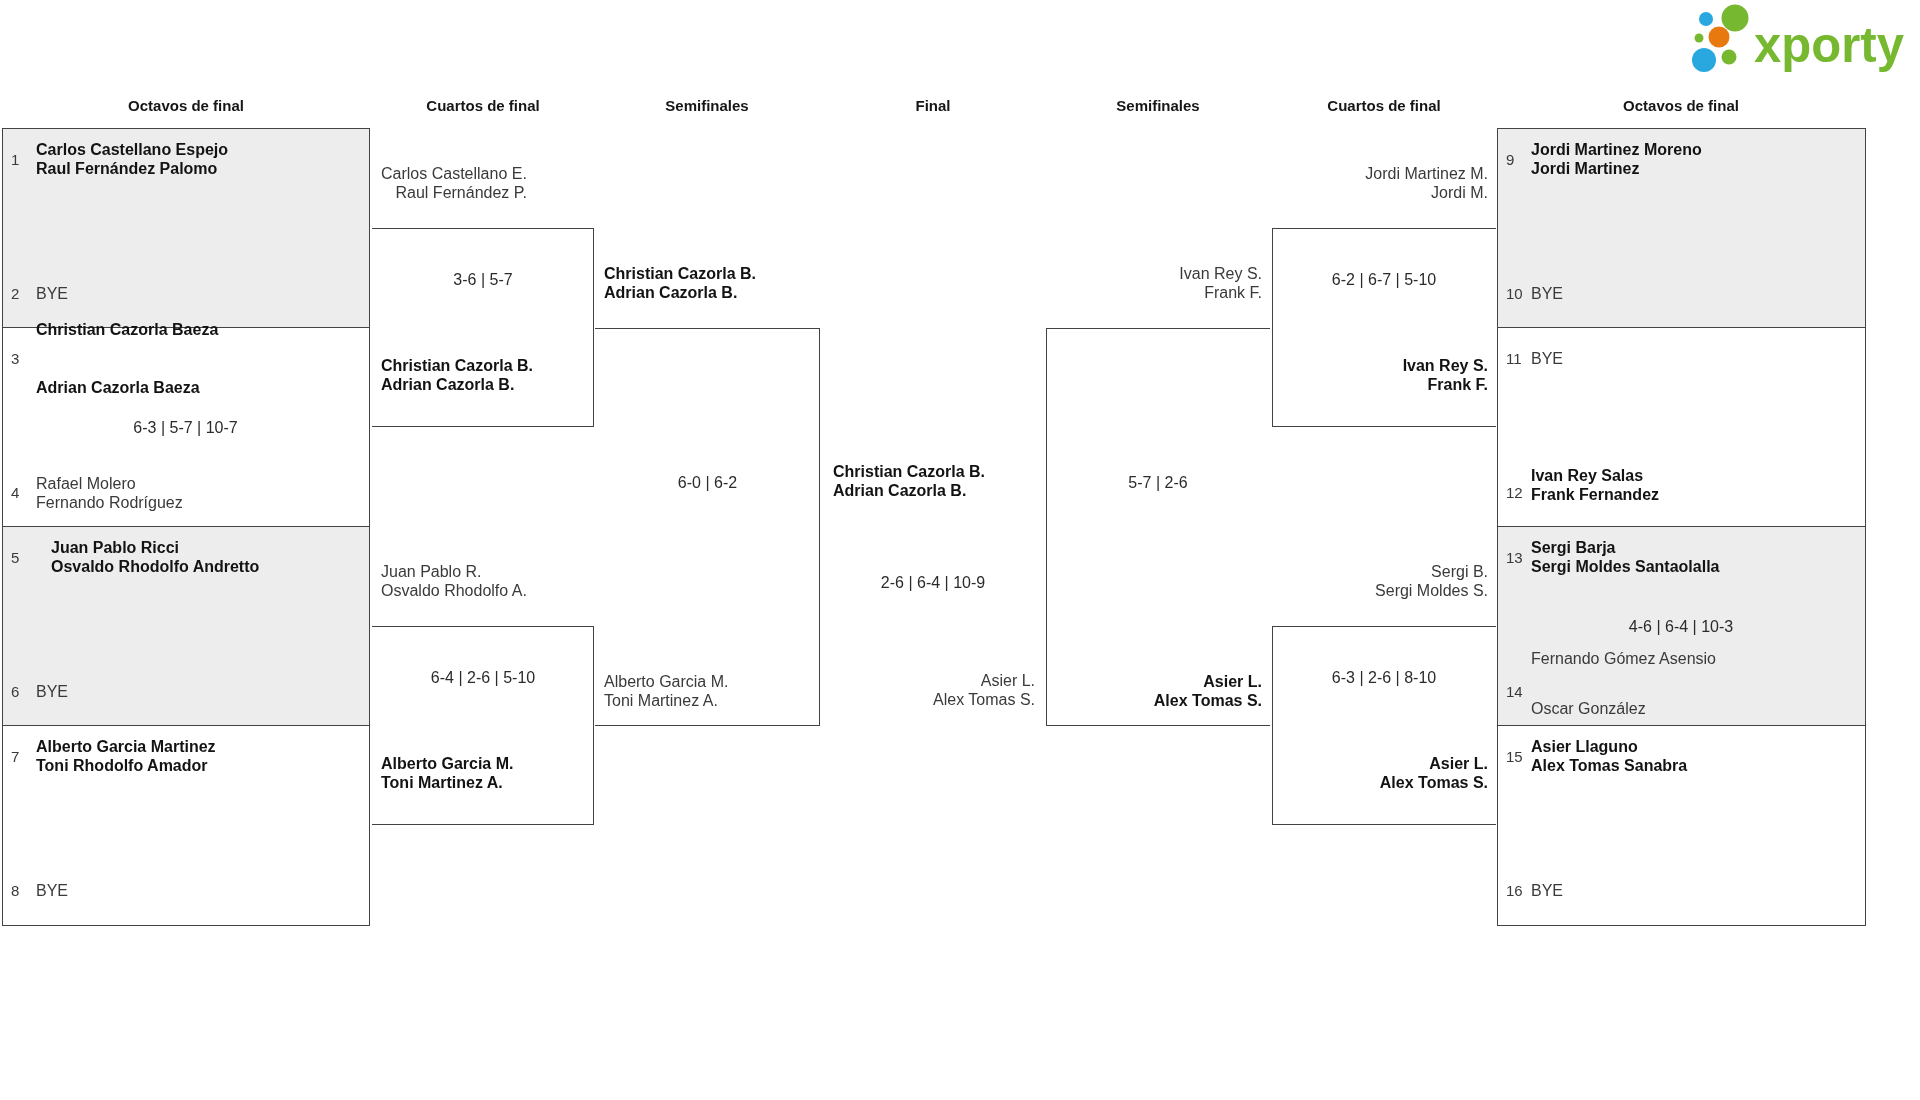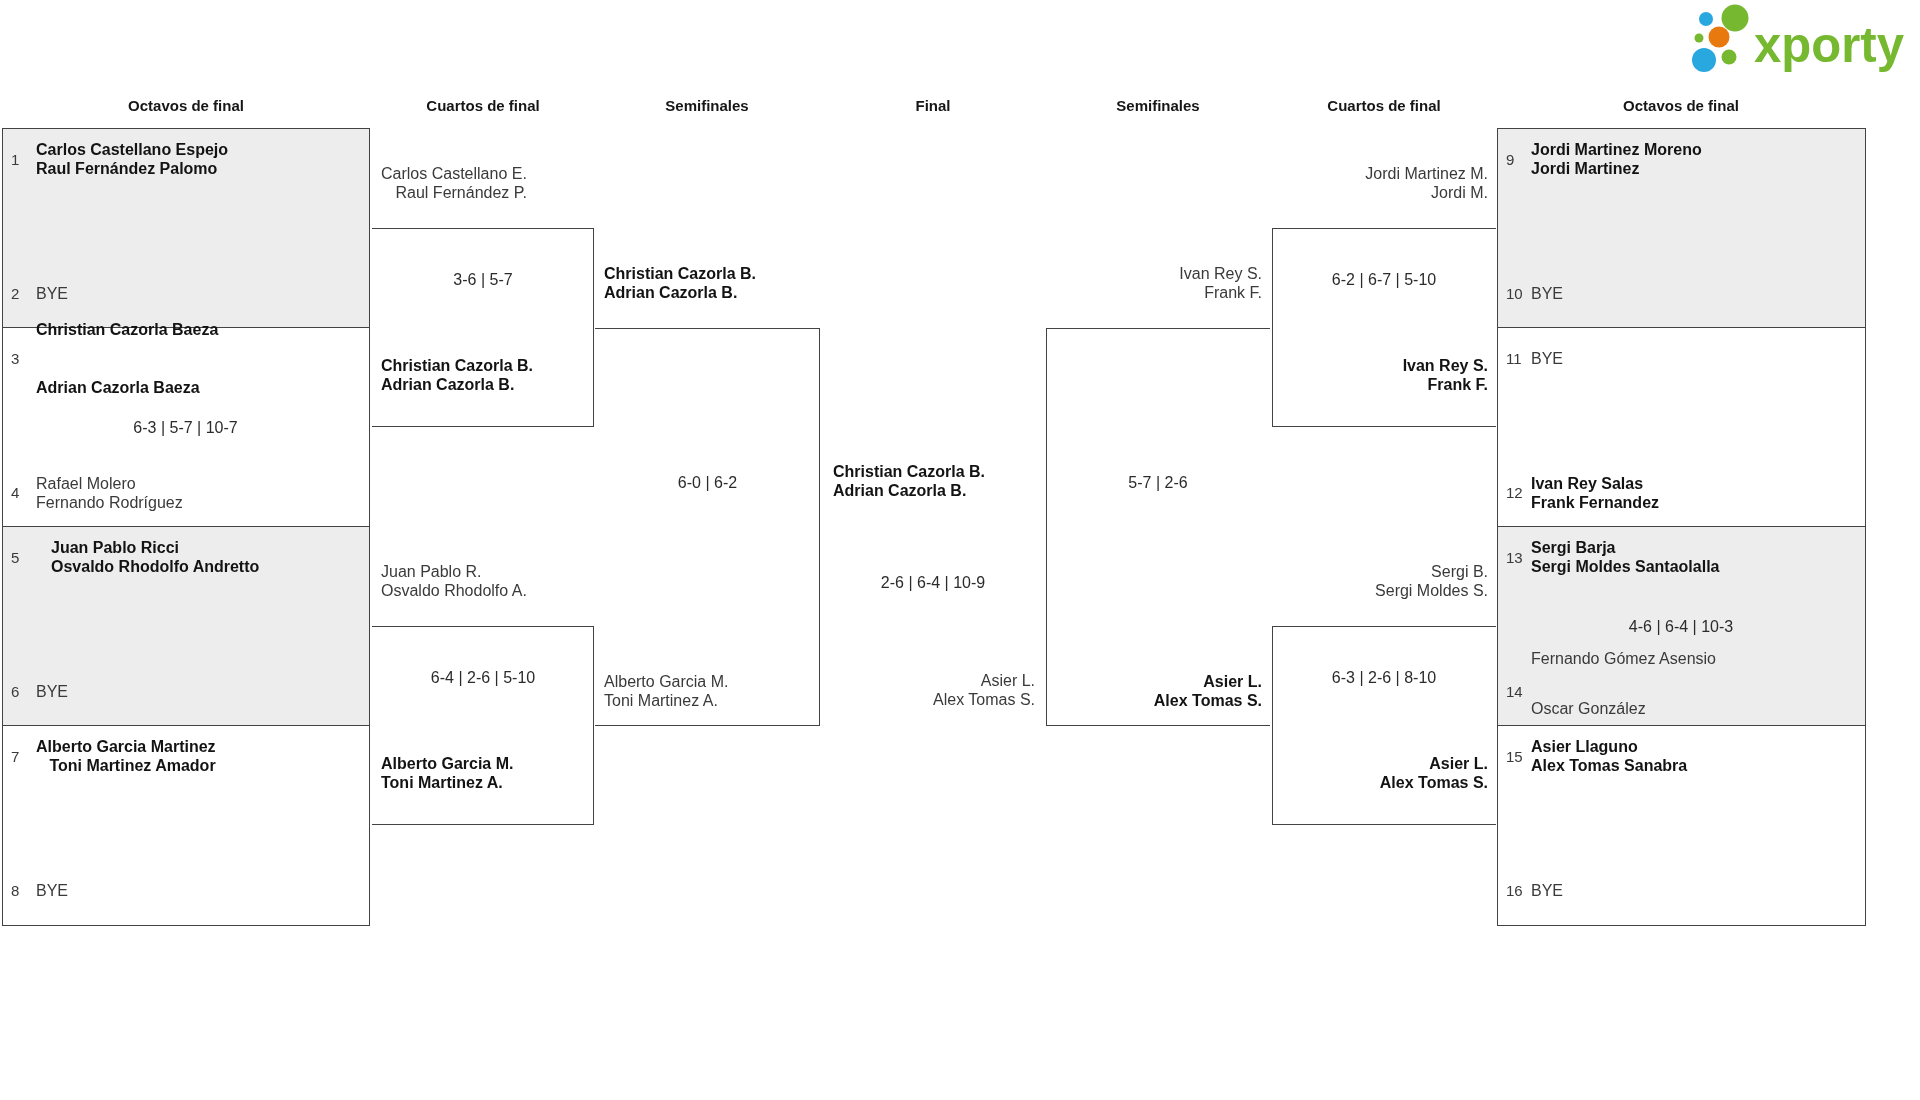--- a/index.html
+++ b/index.html
@@ -66,23 +66,23 @@
           <span class="names w">Juan Pablo Ricci</span>
           <span class="names w">Osvaldo Rhodolfo Andretto</span>
         </div>
         <div class="seed" style="left: 8px; bottom: 15px;">6</div>
         <div class="tblock" style="left: 33px; bottom: 15px;">
           <span class="names">BYE</span>
         </div>
       </div>
       <div class="box" style="left: 2px; top: 725px; width: 368px; height: 200.5px; background: rgb(255, 255, 255); border: 1.5px solid rgb(67, 67, 67);">
         <div class="seed" style="left: 8px; top: 11px;">7</div>
-        <div class="tblock" style="left: 33px; top: 11px; align-items: flex-end;">
+        <div class="tblock" style="left: 33px; top: 11px;">
           <span class="names w">Alberto Garcia Martinez</span>
-          <span class="names w">Toni Martinez Amador</span>
+          <span class="names w">Toni Rhodolfo Amador</span>
         </div>
         <div class="seed" style="left: 8px; bottom: 15px;">8</div>
         <div class="tblock" style="left: 33px; bottom: 15px;">
           <span class="names">BYE</span>
         </div>
       </div>
       <div class="box" style="left: 1497px; top: 128px; width: 369px; height: 200.5px; background: rgb(237, 237, 237); border: 1.5px solid rgb(67, 67, 67);">
         <div class="seed" style="left: 8px; top: 11px;">9</div>
         <div class="tblock" style="left: 33px; top: 11px;">
           <span class="names w">Jordi Martinez Moreno</span>
@@ -92,21 +92,21 @@
         <div class="tblock" style="left: 33px; bottom: 15px;">
           <span class="names">BYE</span>
         </div>
       </div>
       <div class="box" style="left: 1497px; top: 327px; width: 369px; height: 200.5px; background: rgb(255, 255, 255); border: 1.5px solid rgb(67, 67, 67);">
         <div class="seed" style="left: 8px; top: 11px;">11</div>
         <div class="tblock" style="left: 33px; top: 11px;">
           <span class="names">BYE</span>
         </div>
         <div class="seed" style="left: 8px; bottom: 15px;">12</div>
-        <div class="tblock" style="left: 33px; bottom: 15px;">
+        <div class="tblock" style="left: 33px; bottom: 23px;">
           <span class="names w">Ivan Rey Salas</span>
           <span class="names w">Frank Fernandez</span>
         </div>
       </div>
       <div class="box" style="left: 1497px; top: 526px; width: 369px; height: 200.5px; background: rgb(237, 237, 237); border: 1.5px solid rgb(67, 67, 67);">
         <div class="seed" style="left: 8px; top: 11px;">13</div>
         <div class="tblock" style="left: 33px; top: 11px;">
           <span class="names w">Sergi Barja</span>
           <span class="names w">Sergi Moldes Santaolalla</span>
         </div>

